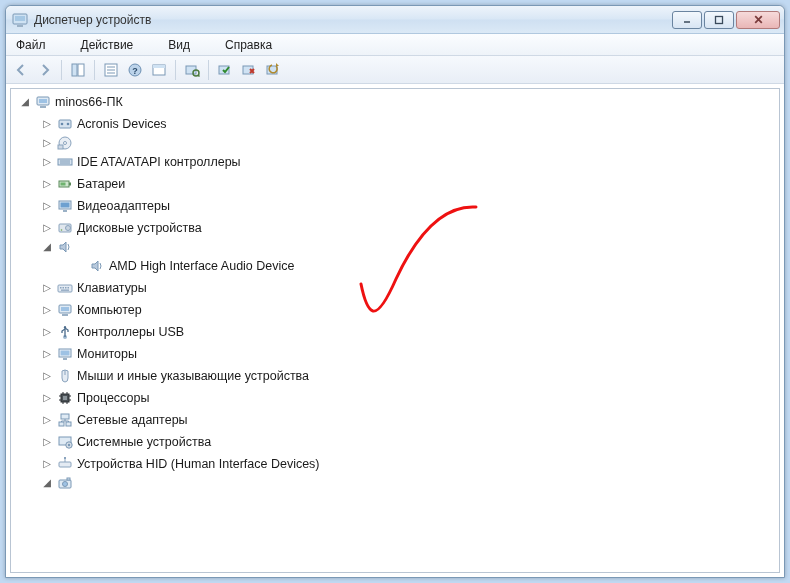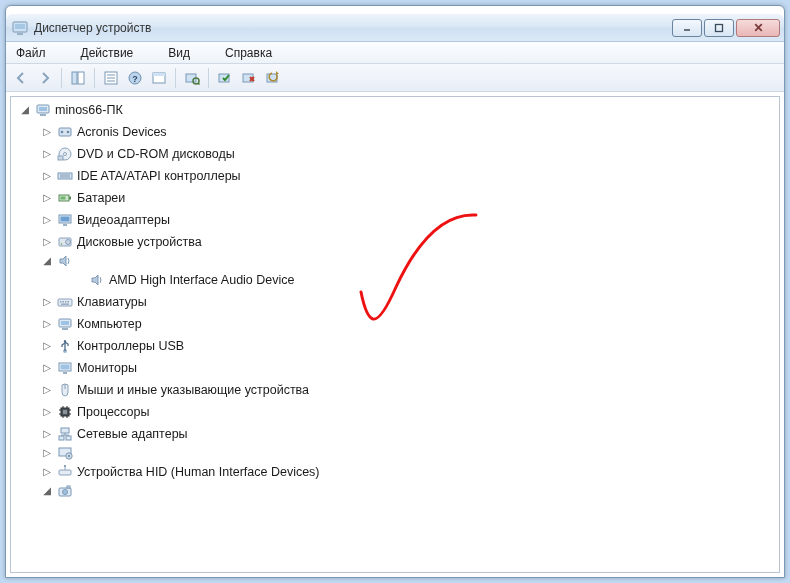--- a/index.html
+++ b/index.html
@@ -26,21 +26,20 @@
   }
   
   .titlebar {
     height: 28px;
     background: linear-gradient(#eef4fb, #d9e7f5 48%, #cfe0f2 52%, #dbe9f6);
     border-bottom: 1px solid #b0c8df;
     display: flex;
     align-items: center;
     padding: 0 4px 0 6px;
     border-radius: 6px 6px 0 0;
-    margin-top: 8px;
   }
   .titlebar .app-icon {
     width: 16px; height: 16px; margin-right: 6px;
     display: inline-flex; align-items: center; justify-content: center;
   }
   .titlebar .title {
     font-size: 12px;
     color: #333;
     flex: 1;
   }
@@ -273,21 +272,20 @@
           <div class="node">
     <span class="indent" style="width:26px"></span>
     <span class="twisty">▷</span>
     <span class="dev-icon">
               <svg viewBox="0 0 16 16">
                 <circle cx="8" cy="8" r="6" fill="#e9eef4" stroke="#8aa3bd"></circle>
                 <circle cx="8" cy="8" r="1.5" fill="#fff" stroke="#8aa3bd"></circle>
                 <rect x="1" y="10" width="5" height="4" fill="#cfd9e5" stroke="#8aa3bd"></rect>
               </svg>
             </span>
-    <span>DVD и CD-ROM дисководы</span>
   </div>
           <div class="node">
     <span class="indent" style="width:26px"></span>
     <span class="twisty">▷</span>
     <span class="dev-icon">
               <svg viewBox="0 0 16 16">
                 <rect x="1" y="5" width="14" height="6" fill="#d7e3ef" stroke="#7a98b5"></rect>
                 <line x1="3" y1="7" x2="13" y2="7" stroke="#7a98b5"></line>
                 <line x1="3" y1="9" x2="13" y2="9" stroke="#7a98b5"></line>
               </svg>
@@ -453,20 +451,21 @@
           <div class="node">
     <span class="indent" style="width:26px"></span>
     <span class="twisty">▷</span>
     <span class="dev-icon">
               <svg viewBox="0 0 16 16">
                 <rect x="2" y="3" width="12" height="8" fill="#dfeaf4" stroke="#7a98b5"></rect>
                 <circle cx="12" cy="11" r="3.2" fill="#d4dde7" stroke="#7a98b5"></circle>
                 <circle cx="12" cy="11" r="1.2" fill="#7a98b5"></circle>
               </svg>
             </span>
+    <span>Системные устройства</span>
   </div>
           <div class="node">
     <span class="indent" style="width:26px"></span>
     <span class="twisty">▷</span>
     <span class="dev-icon">
               <svg viewBox="0 0 16 16">
                 <rect x="2" y="6" width="12" height="5" rx="1" fill="#e4ebf3" stroke="#8aa3bd"></rect>
                 <line x1="8" y1="2" x2="8" y2="6" stroke="#8aa3bd"></line>
                 <rect x="7" y="1" width="2" height="2" fill="#8aa3bd"></rect>
               </svg>

